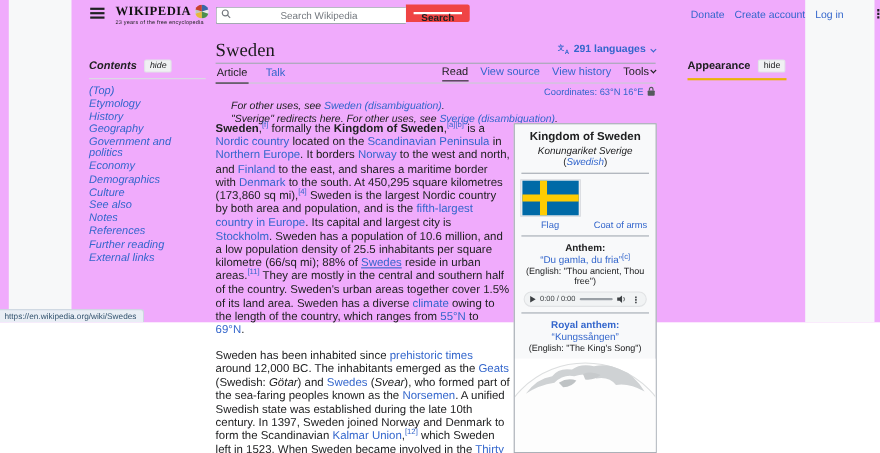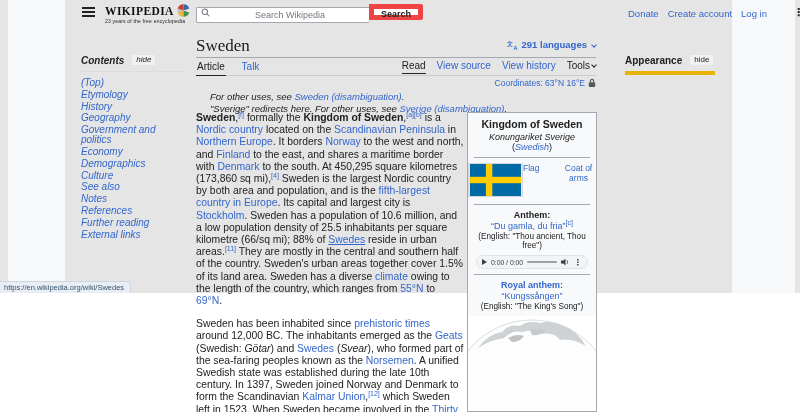--- a/index.html
+++ b/index.html
@@ -1,55 +1,55 @@
 <!DOCTYPE html>
 <html><head>
 <meta charset="utf-8">
 <style>
   * { margin:0; padding:0; box-sizing:border-box; }
   html,body { width:800px; height:412px; overflow:hidden; background:#fff;
     font-family:"Liberation Sans","DejaVu Sans",sans-serif; color:#202122; }
-  #root { position:relative; width:800px; height:293px; background:#e5e5e5; }
+  #root { position:relative; width:800px; height:293px; background:#f0abfc; }
 
   .gray-col { position:absolute; top:0; bottom:0; background:#f7f8f9; }
   #gray-left { left:8px; width:57px; }
   #gray-right { left:732px; width:63px; }
 
   
   #topbar { position:absolute; left:0; top:0; width:800px; height:26px; }
   #hamburger { position:absolute; left:82px; top:7px; width:13px; height:11px; cursor:pointer; }
   #hamburger i { display:block; height:1.6px; background:#202122; margin-bottom:2.6px; }
   #logo { position:absolute; left:105px; top:4px; cursor:pointer; }
   #logo .wordrow { display:flex; align-items:center; gap:3px; }
   #logo .wordmark { font-family:"Liberation Serif",serif; font-size:11.5px; font-weight:bold; letter-spacing:.4px; color:#111; }
   #logo .tagline { font-size:5px; color:#202122; margin-top:1px; letter-spacing:.2px; }
   #searchbox { position:absolute; left:196px; top:4px; display:flex; height:16px; }
   #search-input { width:173px; height:16px; border:1px solid #a2a9b1; border-right:none;
      font-size:9px; padding:0 4px 0 18px; color:#202122; border-radius:2px 0 0 2px; background:#fff;text-align:center; }
   #search-input::placeholder { color:#72777d; }
   .mag { position:absolute; left:5px; top:4px; }
-  #search-btn { height:16px; border:5px solid #ef4444; background:#fff; font-size:9px; font-weight:bold;
+  #search-btn { height:16px; border:7px solid #ef4444; background:#fff; font-size:9px; font-weight:bold;
      color:#202122; padding:0 7px; border-radius:0 2px 2px 0; cursor:pointer; }
   #user-links { position:absolute; left:628px; top:8px; display:flex; gap:9px; font-size:9.5px; }
   #user-links a { color:#3366cc; text-decoration:none; cursor:pointer; }
   #top-dots { position:absolute; left:793px; top:6px; font-size:11px; color:#202122; font-weight:bold; cursor:pointer; }
 
   
   #toc { position:absolute; left:81px; top:54px; width:106px; font-size:10px;font-style:italic; }
   #toc .toc-head { display:flex; align-items:center; gap:7px; padding-bottom:5px;
       border-bottom:1px solid #dadde3; margin-bottom:6px; }
   #toc .toc-title { font-weight:bold; font-size:10px; color:#202122; }
   .pill { font-size:8px; color:#202122; background:#f0f1f3; border:1px solid #e2e4e8;
       border-radius:2px; padding:0px 4px 1px; cursor:pointer; }
   #toc a.toc-link { display:block; color:#3366cc; text-decoration:none; font-size:10px;
       line-height:10px; margin-bottom:1.8px; cursor:pointer; }
 
   
   #appearance { position:absolute; left:625px; top:54px; width:90px; }
-  #appearance .app-head { display:flex; align-items:center; gap:7px; padding-bottom:5px; border-bottom:4px solid #eab308; }
+  #appearance .app-head { display:flex; align-items:center; gap:7px; padding-bottom:5px; border-bottom:2px solid #eab308; }
   #appearance .app-title { font-weight:bold; font-size:10px; }
 
   
   #article { position:absolute; left:196px; top:36px; width:400px; }
   #page-title { font-family:"Liberation Serif","DejaVu Serif",serif; font-size:17px; font-weight:normal; color:#1a1a1b; }
   #languages-btn { position:absolute; right:0; top:3px; color:#3366cc; font-size:9.5px; font-weight:bold; cursor:pointer; display:flex; align-items:center; gap:3px;}
   .chev { display:inline-block; width:4px; height:4px; border-right:1.2px solid currentColor;
       border-bottom:1.2px solid currentColor; transform:rotate(45deg); margin-left:2px; vertical-align:2px; }
   #title-rule { position:absolute; left:0; right:0; top:21px; border-top:1px solid #a2a9b1; }
   #tabs-row { position:absolute; left:0; right:0; top:24px; height:16px; border-bottom:1px solid #c8ccd1; font-size:10px; }
@@ -73,21 +73,21 @@
   sup.wlink { font-size:7px; line-height:0; vertical-align:super; }
 
   
   #infobox { position:absolute; left:467px; top:112px; width:130px; height:300px; overflow:hidden;
       background:#f8f9fa; border:1px solid #a2a9b1; font-size:9px; text-align:center; }
   #infobox .ib-title { font-weight:bold; font-size:10.5px; margin-top:5px; }
   #infobox .ib-native { font-size:9px; margin-top:2px; }
   #infobox .ib-native i { font-style:italic; }
   .ib-div { border-top:1px solid #a2a9b1; margin:5px 6px 0; }
   .media-row { display:flex; margin-top:5px; }
-  .media-cell { flex:1; display:flex; flex-direction:row; justify-content:flex-end; }
+  .media-cell { flex:1; display:flex; flex-direction:column; align-items:center; justify-content:flex-end; }
   .flag-svg { display:block; margin-bottom:2px; border:1px solid #d5d8dc; cursor:pointer; }
   .cap-link { color:#3366cc; font-size:8.5px; cursor:pointer; }
   .ib-label { font-weight:bold; font-size:9px; margin-top:5px; }
   .ib-line { font-size:9px; margin-top:1px; }
   .ib-eng { font-size:8.2px; margin-top:1px; color:#202122; }
   #player { margin:5px auto 0; width:112px; height:14px; background:#f1f3f4; border:1px solid #e0e2e4;
       border-radius:8px; display:flex; align-items:center; padding:0 5px; gap:4px; cursor:pointer; }
   .play-tri { width:0; height:0; border-left:5px solid #3c4043; border-top:3.5px solid transparent; border-bottom:3.5px solid transparent; }
   #player .ptime { font-size:6.8px; color:#3c4043; white-space:nowrap; }
   #player .seek { flex:1; height:1.5px; background:#9aa0a6; border-radius:1px; }

